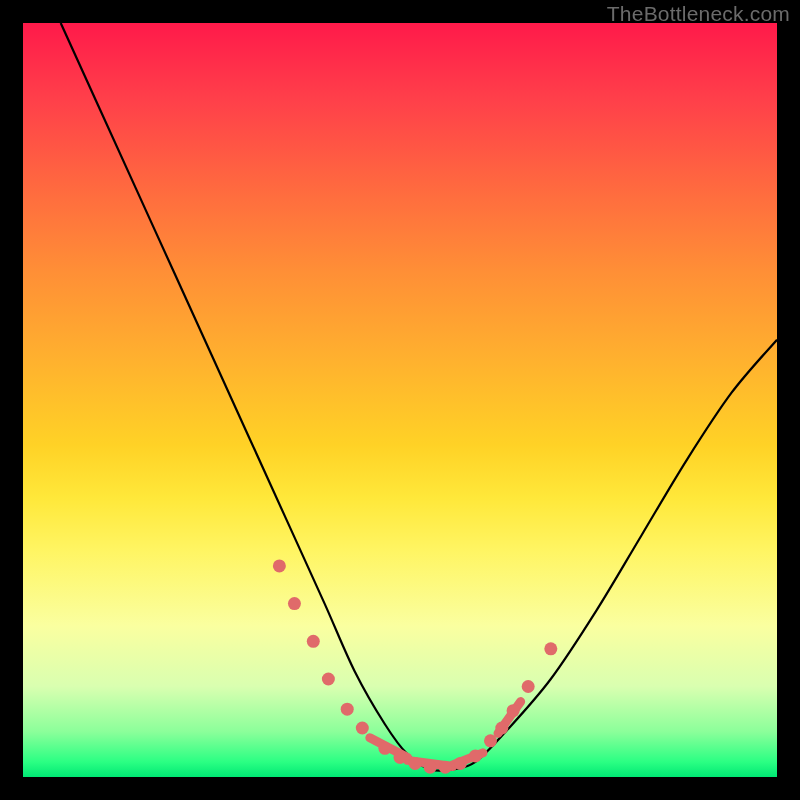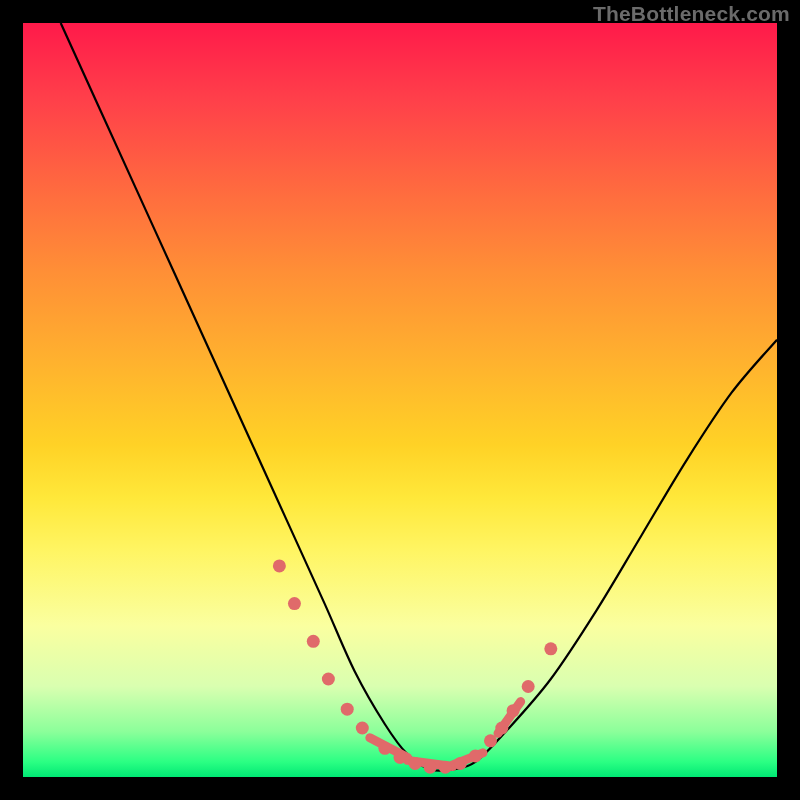--- a/index.html
+++ b/index.html
@@ -32,21 +32,21 @@
       #2bff83 98%,
       #00e874 100%
     );
   }
   .watermark {
     position: absolute;
     top: 2px;
     right: 10px;
     color: #6b6b6b;
     font-size: 21px;
-    font-weight: 700;
+    font-weight: 400;
     letter-spacing: 0.2px;
     z-index: 10;
   }
   svg.curve {
     position: absolute;
     left: 0;
     top: 0;
     width: 754px;
     height: 754px;
     overflow: visible;

